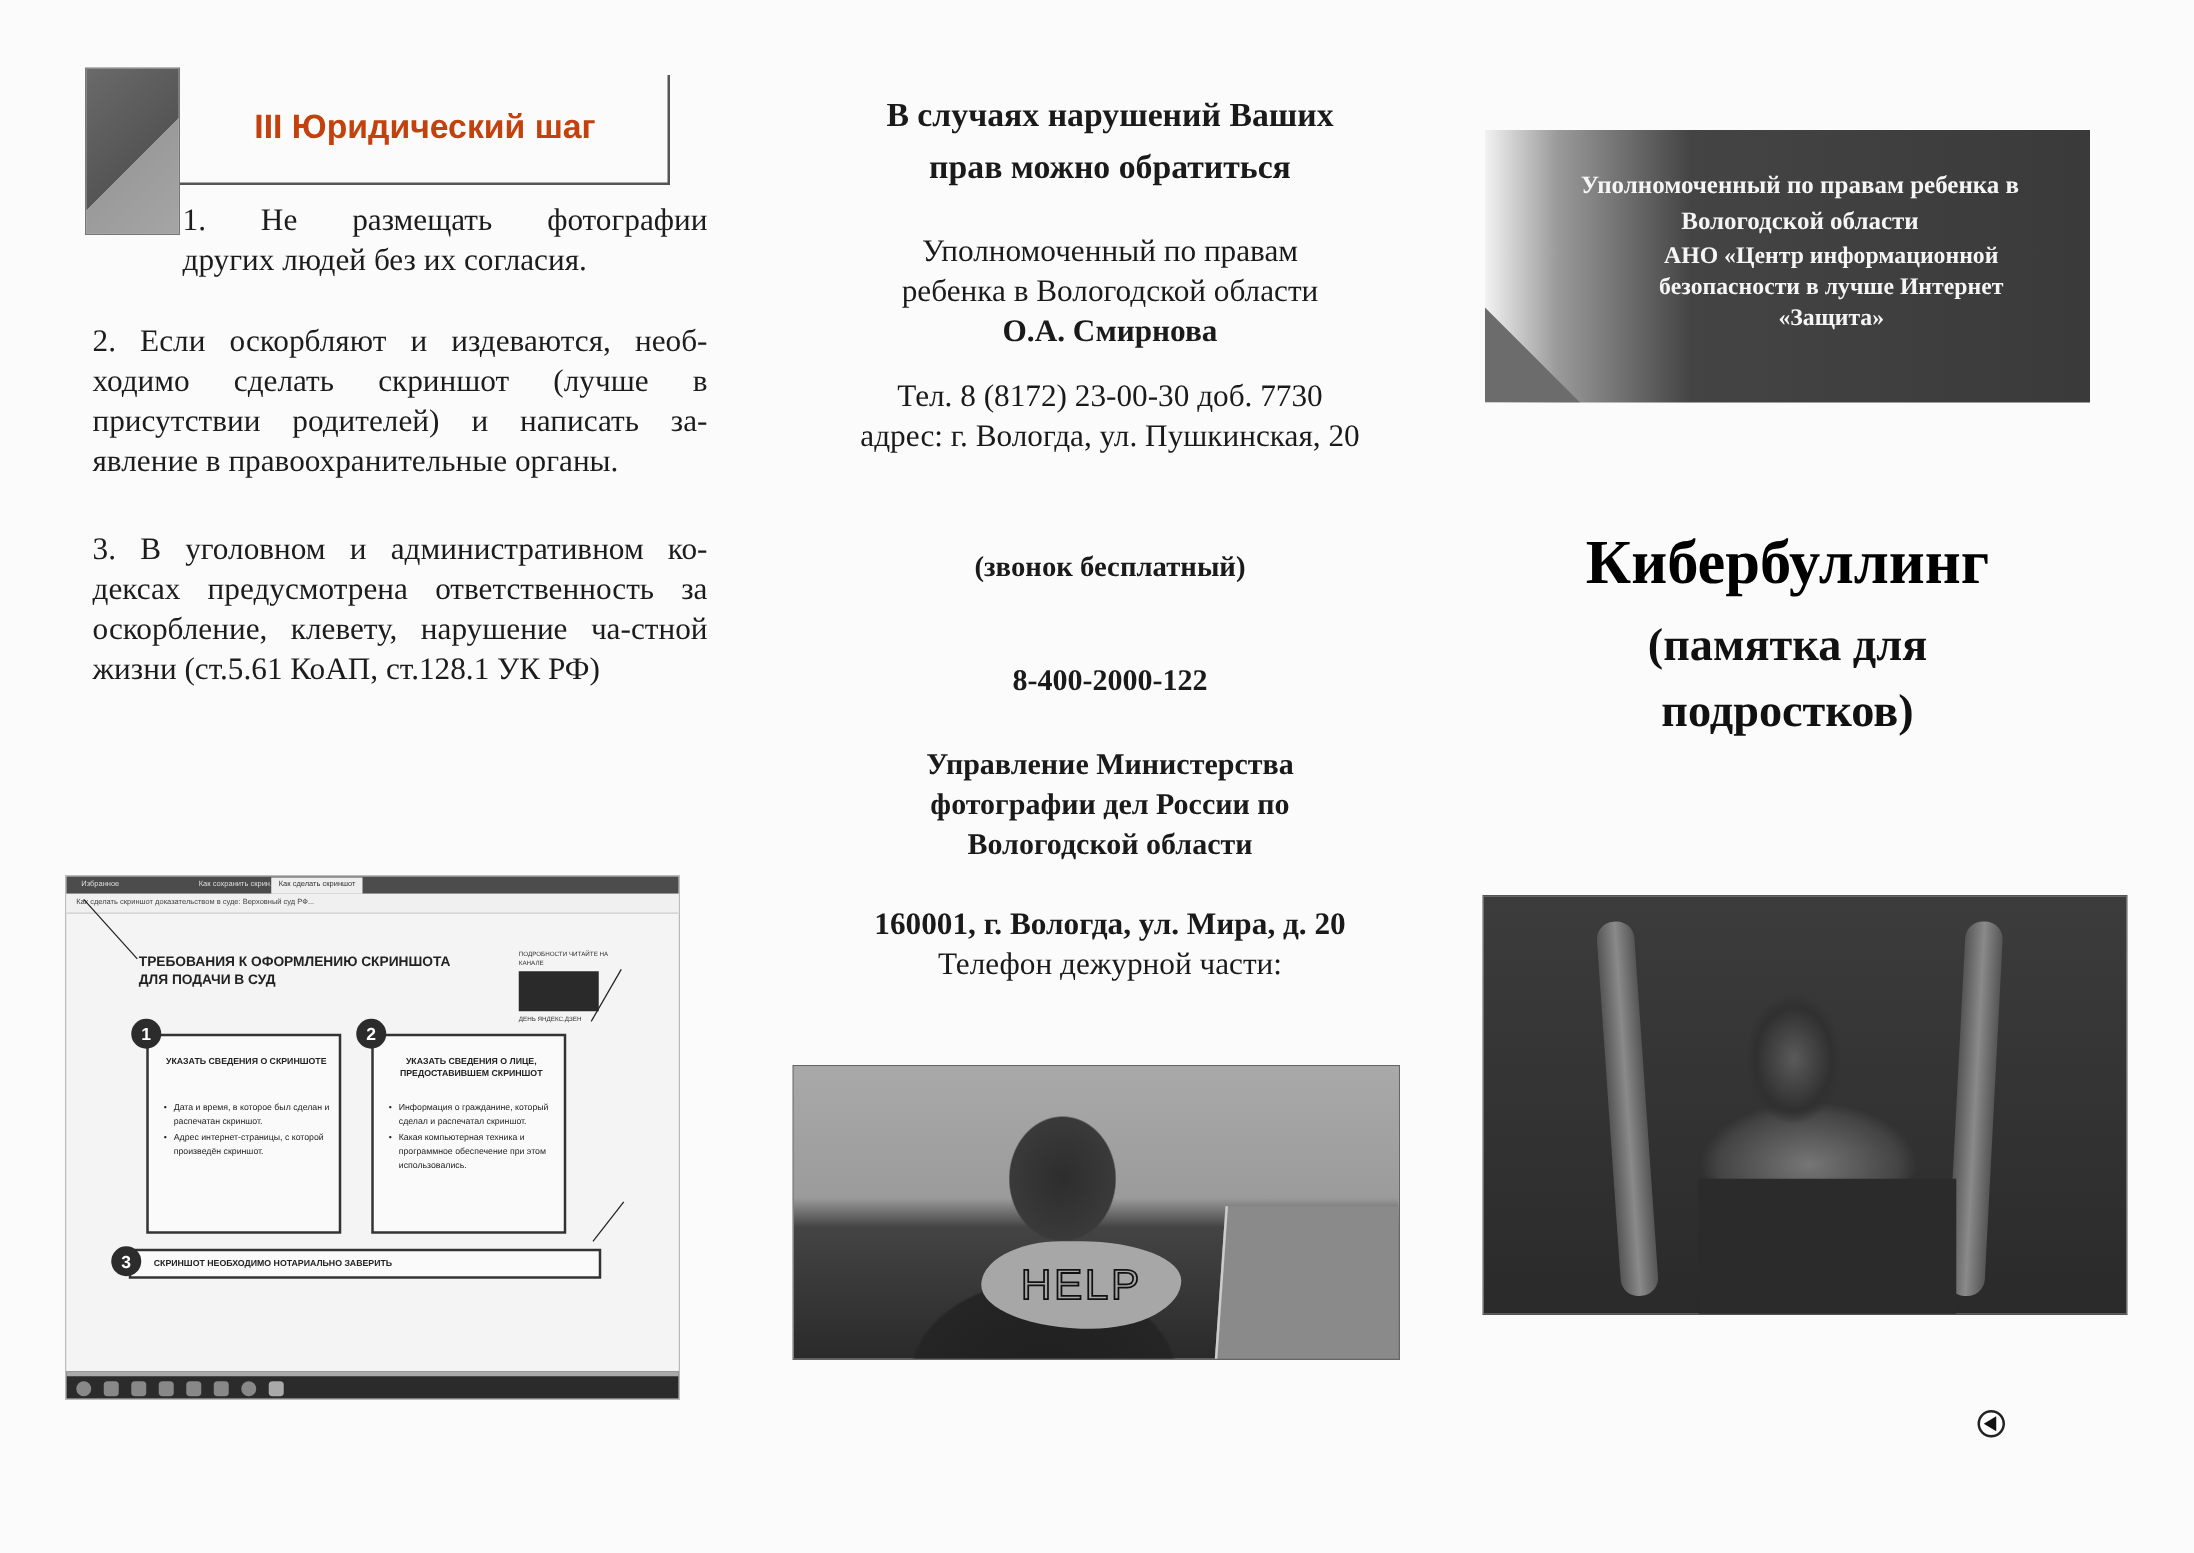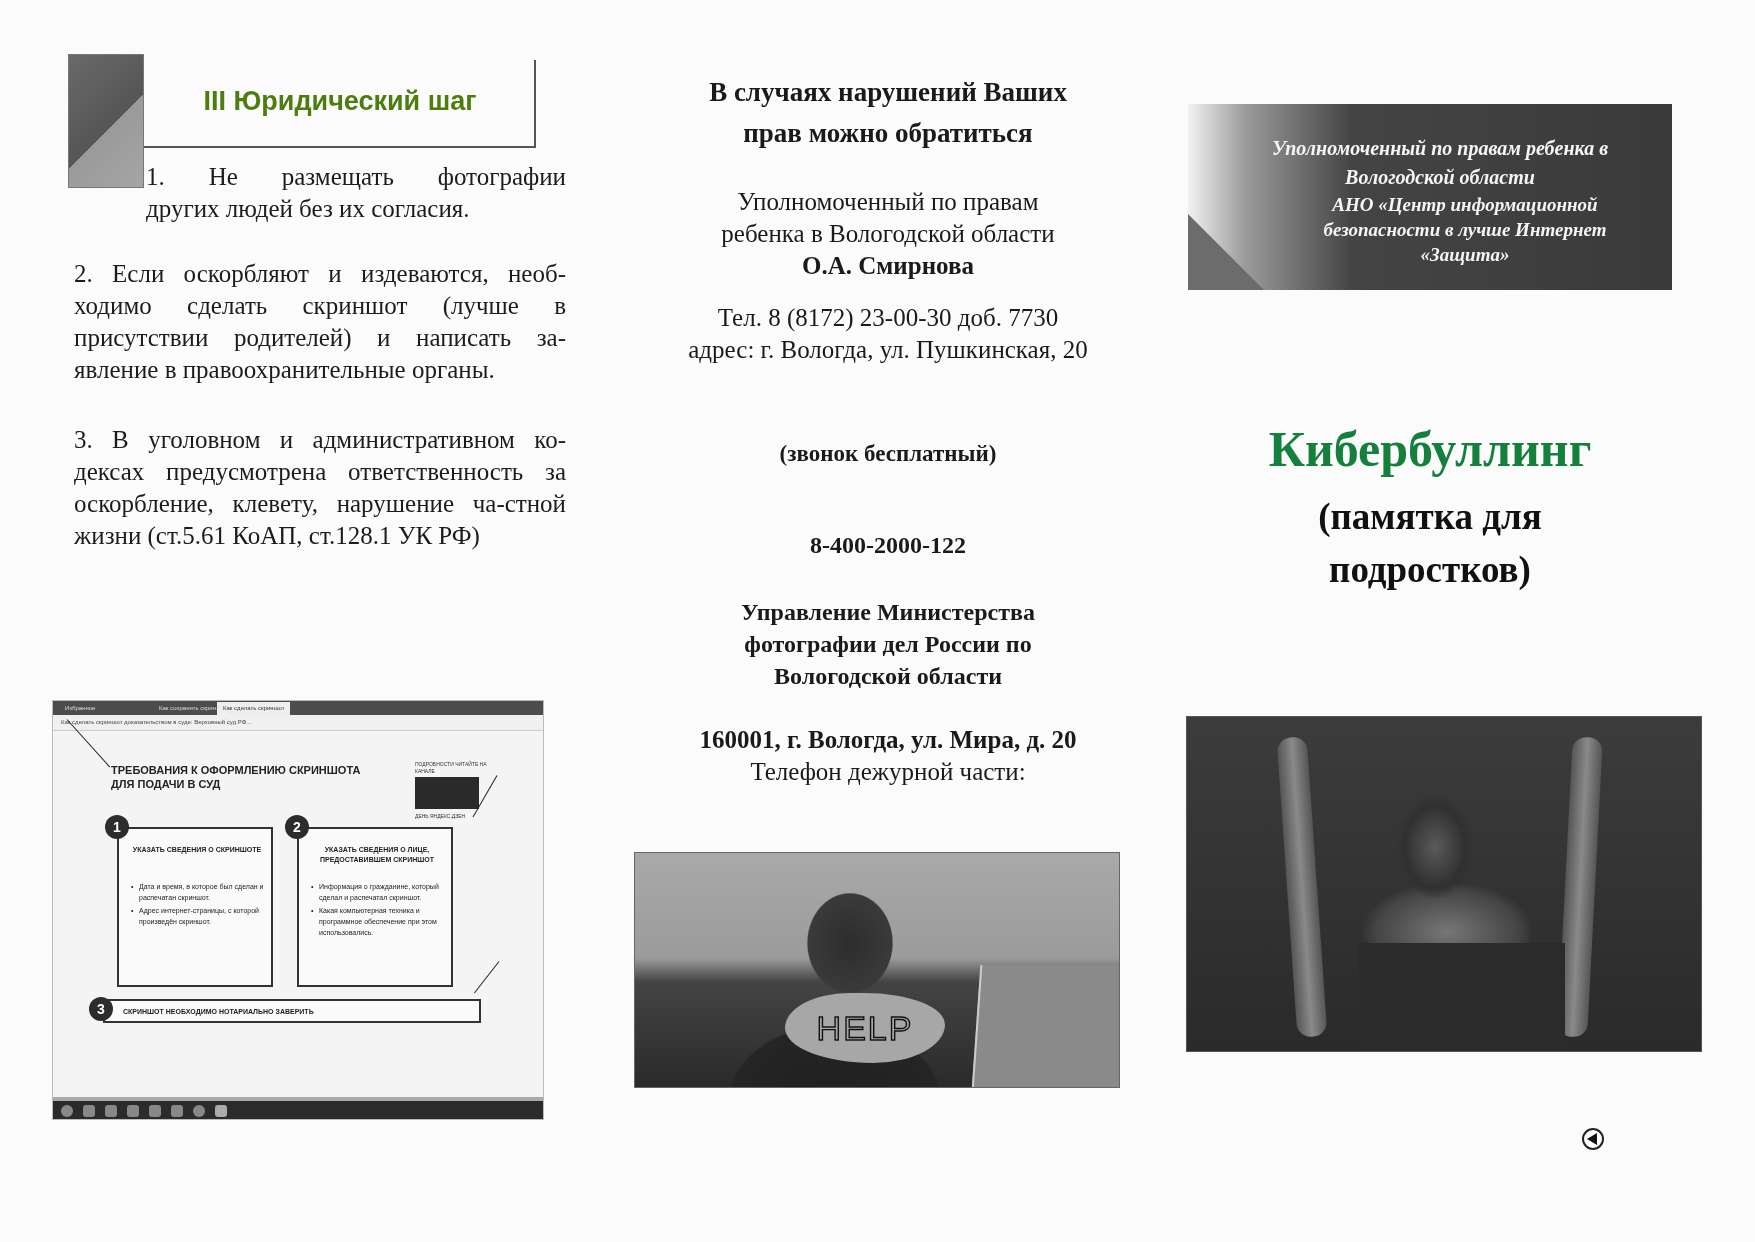--- a/index.html
+++ b/index.html
@@ -13,21 +13,21 @@
     left: 68px; top: 54px; width: 76px; height: 134px;
     background: linear-gradient(135deg, #6a6a6a 0%, #555 55%, #9a9a9a 55%, #a5a5a5 100%);
     border: 1px solid #777;
   }
   .step-header-box {
     left: 144px; top: 60px; width: 392px; height: 88px;
     border-right: 2px solid #555; border-bottom: 2px solid #555;
   }
   .step-title {
     left: 144px; top: 86px; width: 392px; text-align: center;
-    font-family: "Liberation Sans", sans-serif; font-weight: bold; font-size: 27px; color: #4d7c0f;
+    font-family: "Liberation Sans", sans-serif; font-weight: bold; font-size: 27px; color: #c2410c;
   }
   .left-text {
     font-size: 25px; line-height: 32px; text-align: justify; color: #1c1c1c;
   }
   .item1 { left: 146px; top: 161px; width: 420px; text-align-last: left; }
   .item1 .first { display: block; text-align-last: justify; }
   .item2 { left: 74px; top: 258px; width: 492px; }
   .item3 { left: 74px; top: 424px; width: 492px; }
 
   
@@ -85,37 +85,36 @@
     color: transparent; -webkit-text-stroke: 1.4px #111; text-align: center; line-height: 70px;
   }
   .help-laptop {
     position: absolute; left: 338px; top: 112px; width: 150px; height: 212px;
     background: #8a8a8a; transform: skewX(-4deg); border-left: 2px solid #ccc;
   }
   .help-keyboard { position: absolute; left: 160px; top: 290px; width: 180px; height: 26px; background: #bbb; transform: skewX(20deg); }
 
   
   .org-banner {
-    left: 1188px; top: 104px; width: 484px; height: 186px;
+    left: 1188px; top: 104px; width: 484px; height: 218px;
     background: linear-gradient(90deg, #f2f2f2 0%, #9a9a9a 12%, #444 34%, #3a3a3a 100%);
     overflow: hidden;
-    font-style: italic;
   }
   .org-banner-corner {
     position: absolute; left: 0; bottom: 0; width: 0; height: 0;
     border-left: 76px solid #6c6c6c; border-top: 76px solid transparent;
   }
   .org-banner-text {
     position: absolute; left: 0; right: 0; top: 30px; text-align: center;
     font-weight: bold; color: #f5f5f5; font-size: 20px; line-height: 29px;
   }
   .org-banner-text .l1 { display: block; padding-left: 20px; }
   .org-banner-text .small { display: block; font-size: 19px; line-height: 25px; padding-left: 70px; }
 
-  .main-title { left: 1188px; top: 420px; width: 484px; text-align: center; font-weight: bold; font-size: 50px; color: #15803d; }
+  .main-title { left: 1188px; top: 420px; width: 484px; text-align: center; font-weight: bold; font-size: 50px; color: #000000; }
   .sub-title { left: 1188px; top: 490px; width: 484px; text-align: center; font-weight: bold; font-size: 37px; line-height: 53px; color: #111; }
 
   .photo-girl {
     left: 1186px; top: 716px; width: 516px; height: 336px;
     background:
       radial-gradient(ellipse 55px 75px at 248px 130px, #5a5a5a 0%, #303030 55%, transparent 70%),
       radial-gradient(ellipse 120px 70px at 260px 215px, #767676 0%, #444 60%, transparent 72%),
       linear-gradient(180deg, #3c3c3c 0%, #2a2a2a 100%);
     border: 1px solid #555; overflow: hidden;
   }

